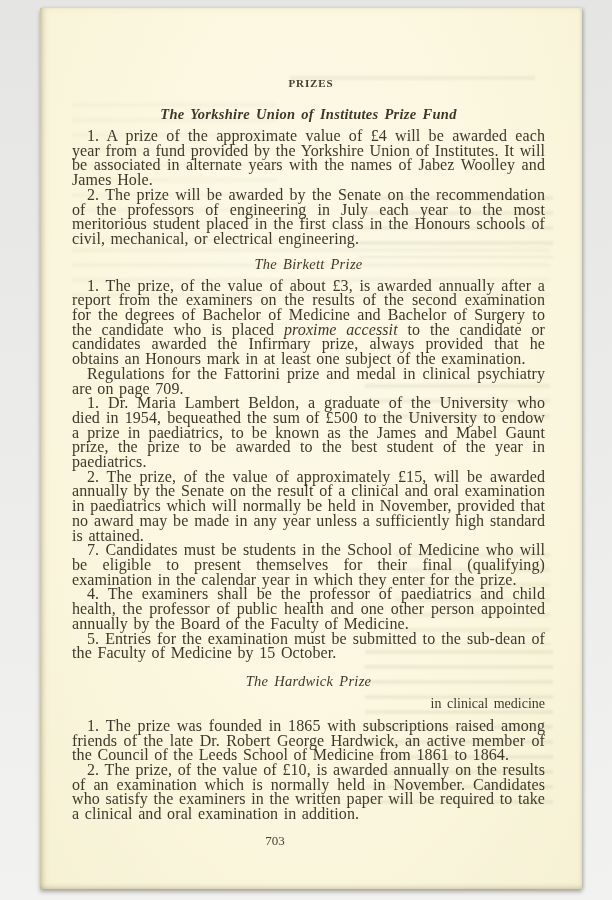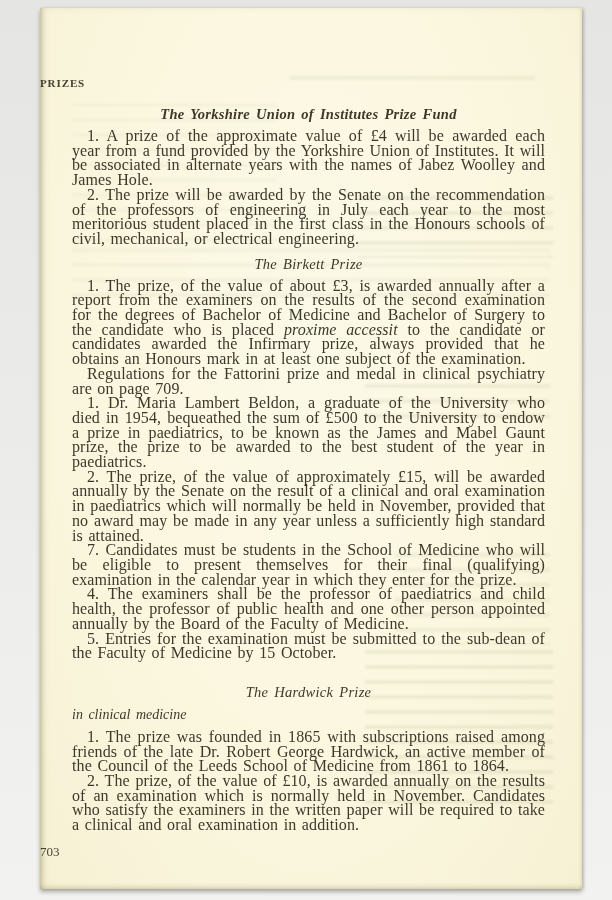--- a/index.html
+++ b/index.html
@@ -42,20 +42,21 @@
   .g2 { top: 188px; left: 318px; width: 195px; height: 62px; opacity: .85; }
   .g3 { top: 240px; left: 32px;  width: 478px; height: 58px; opacity: .45; }
   .g4 { top: 376px; left: 325px; width: 185px; height: 44px; opacity: .8; }
   .g5 { top: 545px; left: 355px; width: 155px; height: 92px; opacity: .7; }
   .g6 { top: 642px; left: 325px; width: 188px; height: 158px; opacity: .85; }
   .g7 { top: 95px;  left: 32px;  width: 205px; height: 150px; opacity: .35; }
 
   .running-head {
     position: relative;
     padding-top: 69px;
+    text-align: center;
     font-size: 11px;
     font-weight: bold;
     letter-spacing: 0.9px;
     color: #45402f;
   }
   #content {
     position: relative;
     margin: 16px 37px 0 32px;
     color: #3e382b;
   }
@@ -64,44 +65,43 @@
     font-weight: normal;
     text-align: center;
     font-size: 14.5px;
     line-height: 15px;
     margin: 10px 0 7px 0;
     color: #3e382b;
     letter-spacing: 0.3px;
     word-spacing: 2px;
   }
   section:first-of-type h2.sec-head { margin-top: 18px; font-weight: bold; }
-  section.big-gap h2.sec-head { margin-top: 24px; }
+  section.big-gap h2.sec-head { margin-top: 13px; }
   h3.sec-sub {
-    font-style: italic;
     font-weight: normal;
-    text-align: left;
+    text-align: right;
     font-size: 14px;
     line-height: 14px;
     margin: 8px 0 8px 0;
     color: #3e382b;
     word-spacing: 2px;
   }
   p.body-par {
     margin: 0;
     text-indent: 15px;
     font-size: 16px;
     line-height: 14.7px;
     text-align: justify;
     word-spacing: 0.09em;
     letter-spacing: 0.1px;
   }
   .page-number {
     position: relative;
     margin-top: 11px;
-    text-align: left;
+    text-align: center;
     padding-right: 72px;
     font-size: 13px;
     color: #453f2f;
   }
 </style>
 </head>
 <body>
 
 <div class="page">
   <div class="ghost g1"></div>

